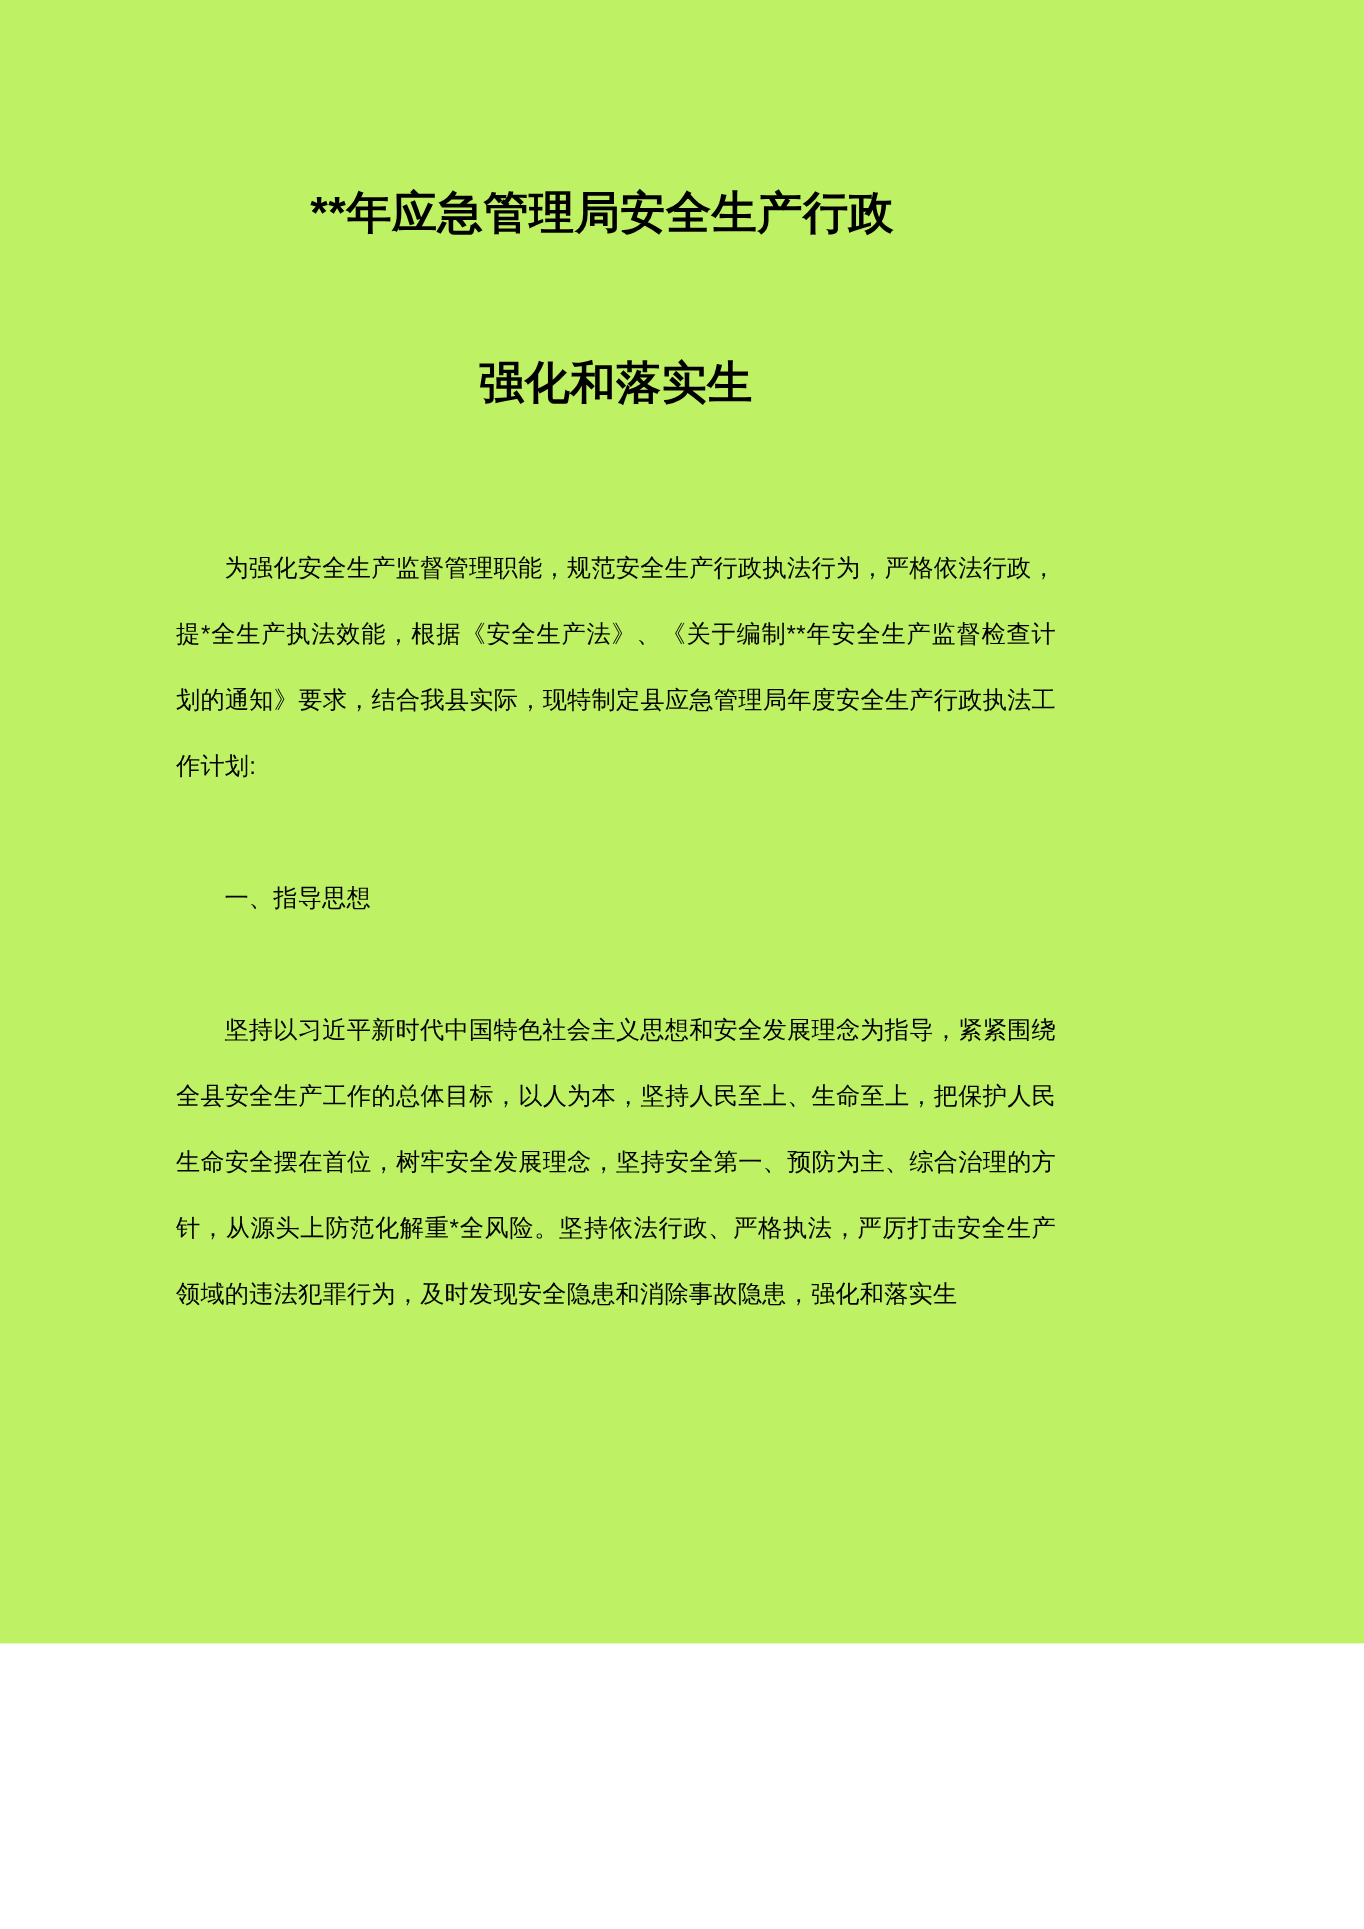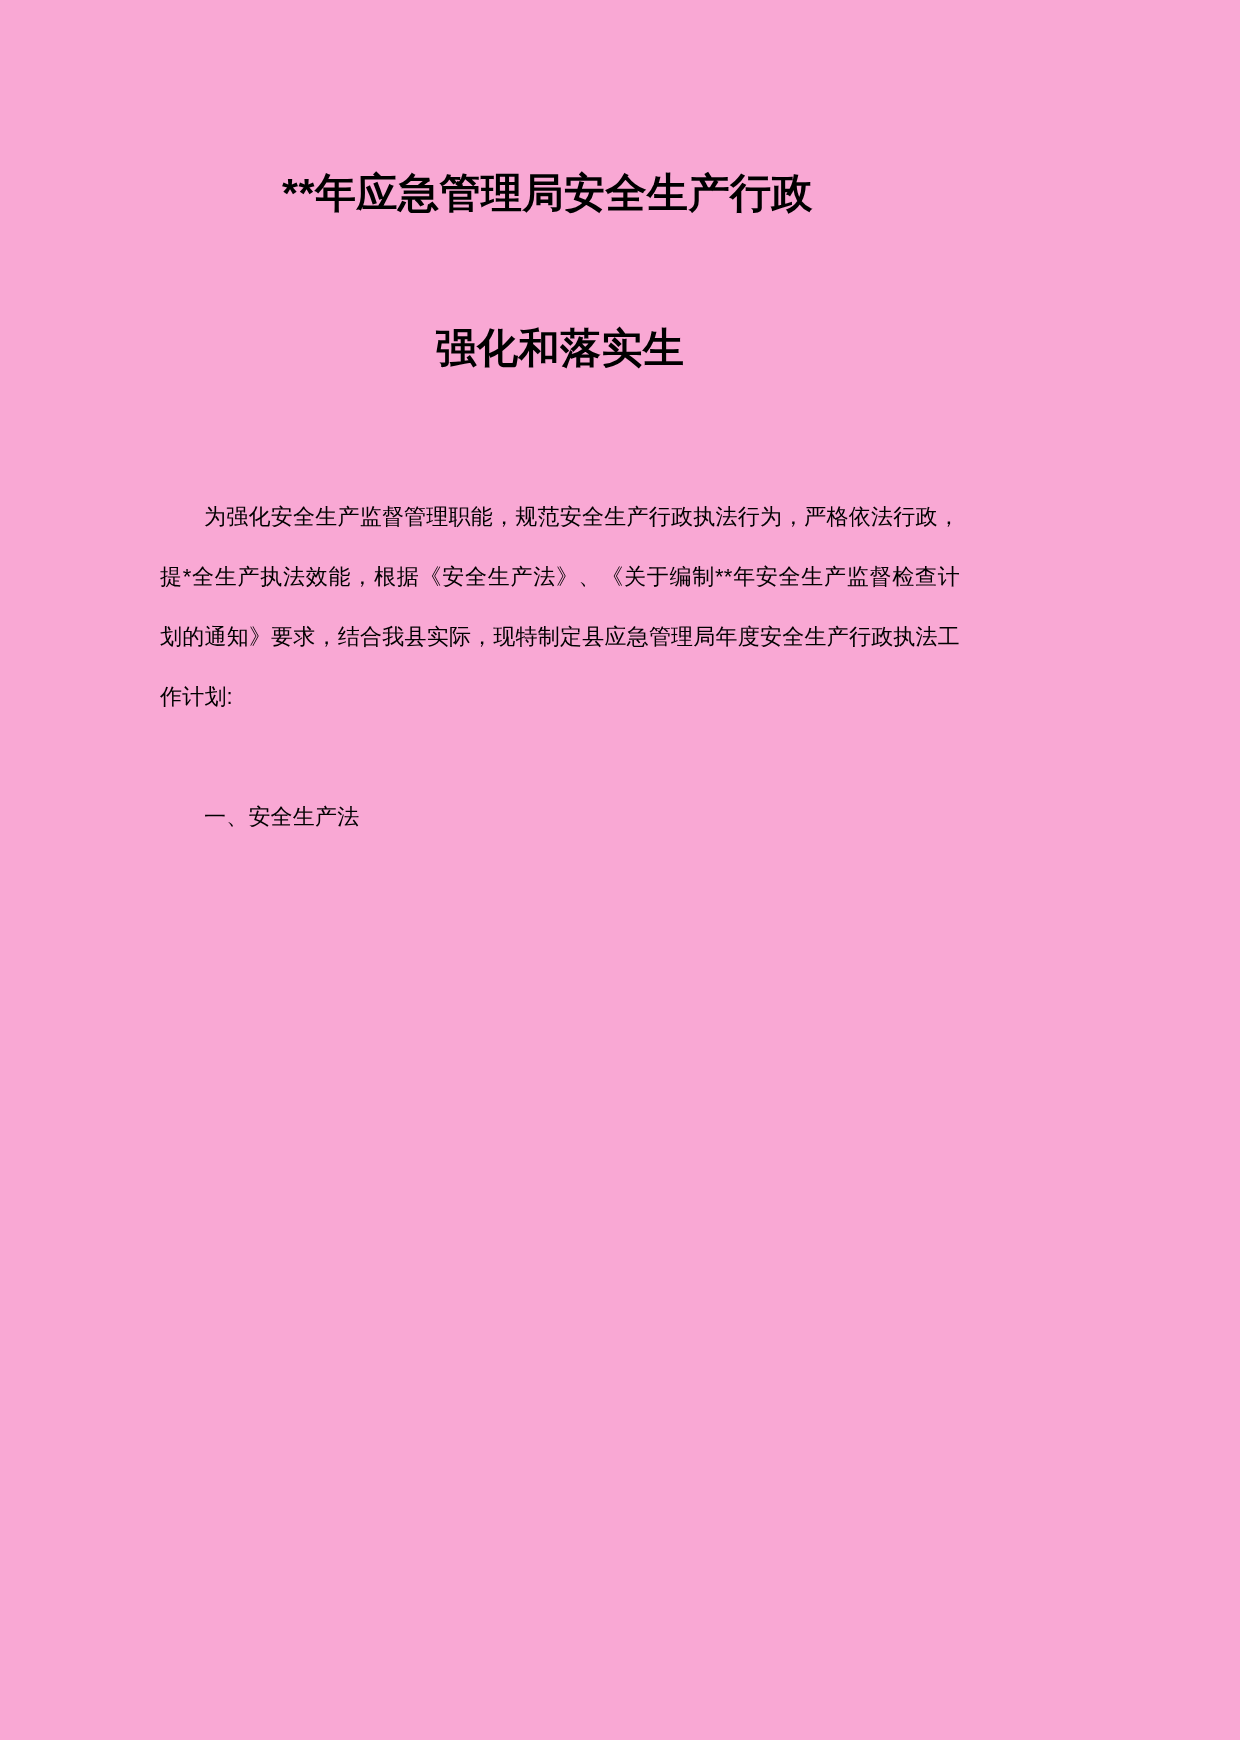--- a/index.html
+++ b/index.html
@@ -11,22 +11,22 @@
     width: 1240px;
     height: 1754px;
     font-family: "Liberation Sans", "DejaVu Sans", sans-serif;
     color: #000000;
     overflow: hidden;
     position: relative;
   }
   .page {
     position: relative;
     width: 1240px;
-    height: 1740px;
-    background: #f9a8d4;
+    height: 1494px;
+    background: #bef264;
     box-sizing: border-box;
   }
   .content {
     position: absolute;
     left: 160px;
     top: 0;
     width: 800px;
   }
 
   
@@ -78,20 +78,21 @@
 
     <div class="doc-title title-line-2">强化和落实生</div>
 
     <div class="gap-after-title"></div>
 
     <div class="body-block">
       <p class="para">为强化安全生产监督管理职能，规范安全生产行政执法行为，严格依法行政，提*全生产执法效能，根据《安全生产法》、《关于编制**年安全生产监督检查计划的通知》要求，结合我县实际，现特制定县应急管理局年度安全生产行政执法工作计划:</p>
 
       <div class="gap-para"></div>
 
-      <p class="heading-para">一、安全生产法</p>
+      <p class="heading-para">一、指导思想</p>
 
       <div class="gap-para"></div>
 
+      <p class="para">坚持以习近平新时代中国特色社会主义思想和安全发展理念为指导，紧紧围绕全县安全生产工作的总体目标，以人为本，坚持人民至上、生命至上，把保护人民生命安全摆在首位，树牢安全发展理念，坚持安全第一、预防为主、综合治理的方针，从源头上防范化解重*全风险。坚持依法行政、严格执法，严厉打击安全生产领域的违法犯罪行为，及时发现安全隐患和消除事故隐患，强化和落实生</p>
     </div>
 
   </div>
 </div>
 
 </body></html>

